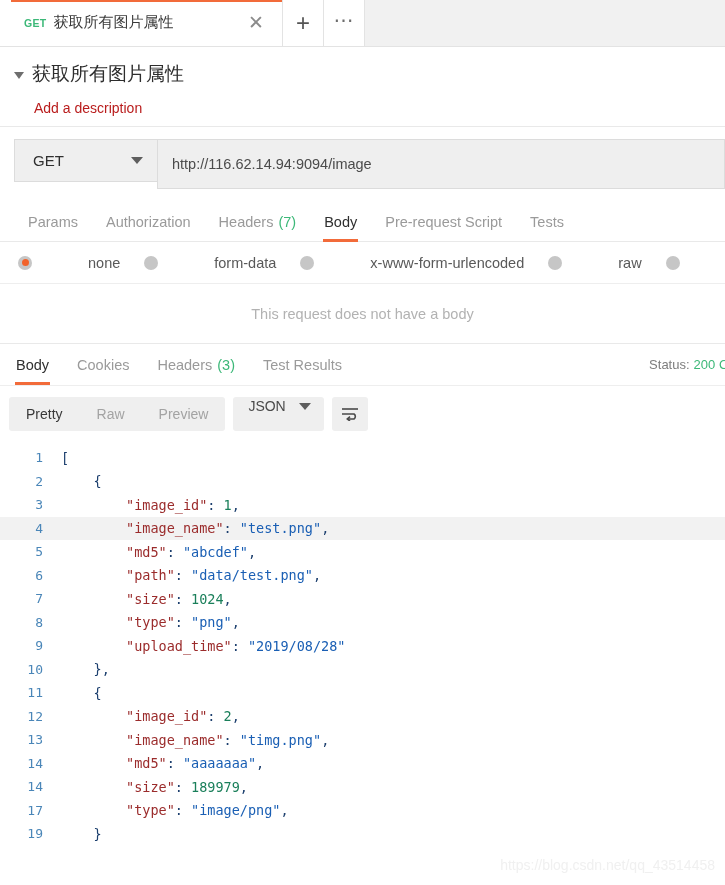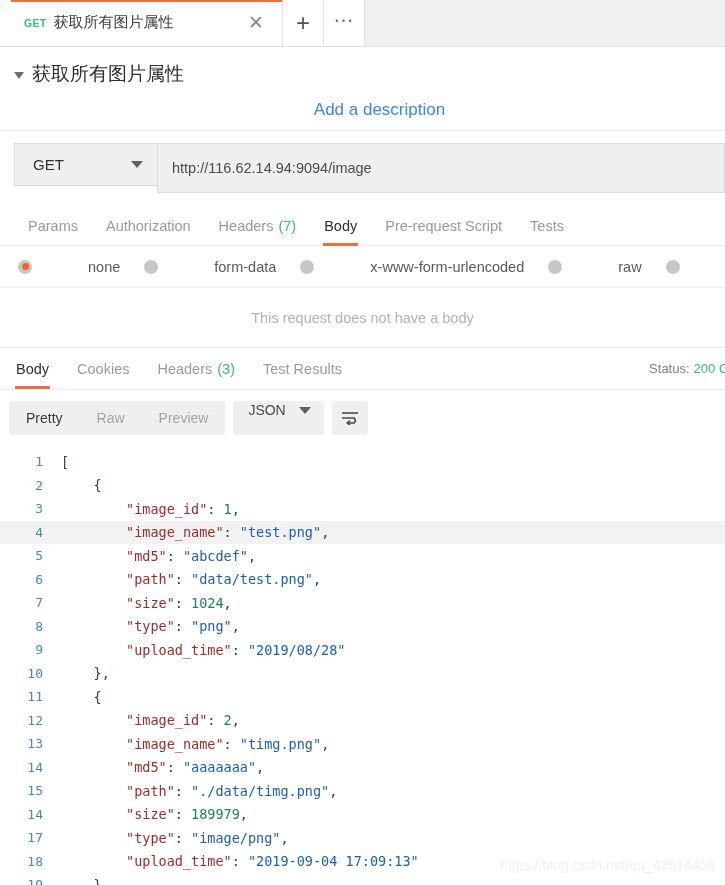--- a/index.html
+++ b/index.html
@@ -79,24 +79,23 @@
     width: 0; height: 0;
     border-left: 5.5px solid transparent;
     border-right: 5.5px solid transparent;
     border-top: 7px solid #6e6e6e;
     cursor: pointer;
     margin-top: 2px;
   }
   .req-title { font-size: 19px; color: #2d2d2d; font-weight: 500; }
   .req-desc {
     margin: 13px 0 0 20px;
-    font-size: 17px;
-    color: #3b82f6;
-    cursor: pointer;
-    text-align: center;
+    font-size: 14px;
+    color: #b91c1c;
+    cursor: pointer;
   }
 
   
   .urlbar-wrap {
     border-top: 1px solid #e9e9e9;
     padding: 12px 0 13px 14px;
     background: #fff;
     display: flex;
     align-items: stretch;
   }
@@ -497,35 +496,27 @@
     </div>
     <div class="code-line">
       <span class="lnum">13</span>
       <span class="ctext"><span class="p">        </span><span class="k">"image_name"</span><span class="p">: </span><span class="s">"timg.png"</span><span class="p">,</span></span>
     </div>
     <div class="code-line">
       <span class="lnum">14</span>
       <span class="ctext"><span class="p">        </span><span class="k">"md5"</span><span class="p">: </span><span class="s">"aaaaaaa"</span><span class="p">,</span></span>
     </div>
     <div class="code-line">
-      <span class="lnum">15</span>
-      <span class="ctext"><span class="p">        </span><span class="k">"path"</span><span class="p">: </span><span class="s">"./data/timg.png"</span><span class="p">,</span></span>
-    </div>
-    <div class="code-line">
       <span class="lnum">14</span>
       <span class="ctext"><span class="p">        </span><span class="k">"size"</span><span class="p">: </span><span class="n">189979</span><span class="p">,</span></span>
     </div>
     <div class="code-line">
       <span class="lnum">17</span>
       <span class="ctext"><span class="p">        </span><span class="k">"type"</span><span class="p">: </span><span class="s">"image/png"</span><span class="p">,</span></span>
     </div>
     <div class="code-line">
-      <span class="lnum">18</span>
-      <span class="ctext"><span class="p">        </span><span class="k">"upload_time"</span><span class="p">: </span><span class="s">"2019-09-04 17:09:13"</span></span>
-    </div>
-    <div class="code-line">
       <span class="lnum">19</span>
       <span class="ctext"><span class="p">    }</span></span>
     </div>
     <div class="code-line"></div>
   </div>
 
 <div class="watermark">https://blog.csdn.net/qq_43514458</div>
 
 </body></html>

